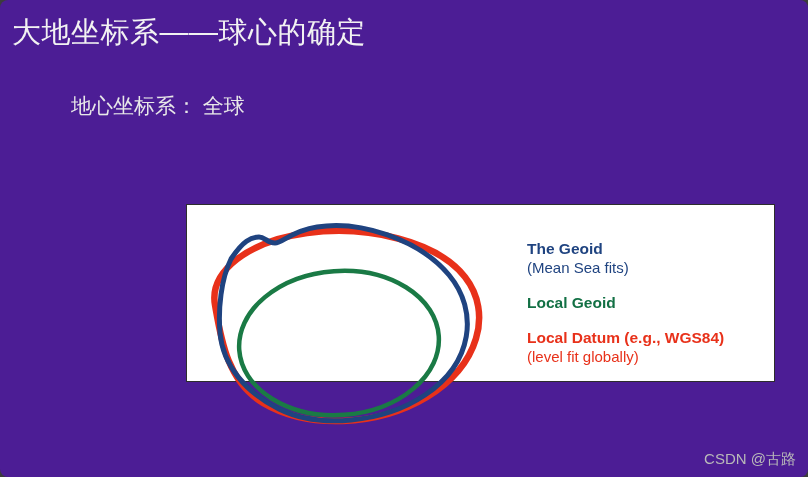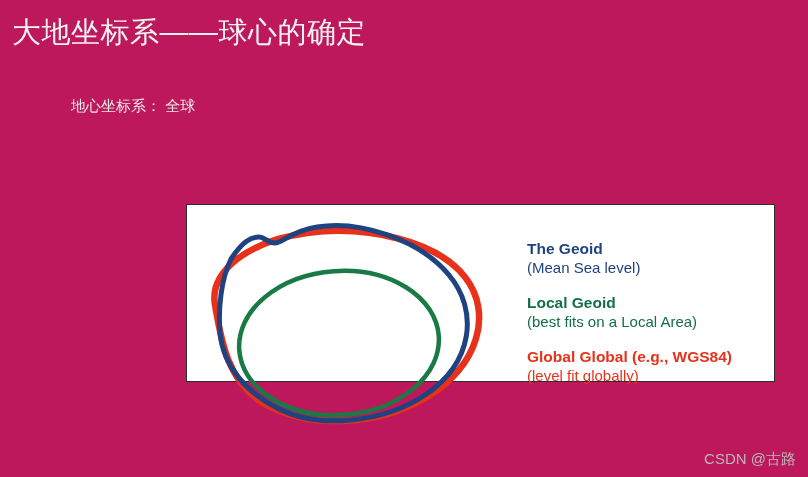--- a/index.html
+++ b/index.html
@@ -12,38 +12,39 @@
     background: #3c3c3c;
     font-family: "Liberation Sans", "DejaVu Sans", sans-serif;
     overflow: hidden;
     position: relative;
   }
   #slide {
     position: absolute;
     left: 0; top: 0;
     width: 808px;
     height: 477px;
-    background: #be185d;
+    background: #4c1d95;
+    border-radius: 8px;
   }
   #slide-title {
     position: absolute;
     left: 12px;
     top: 13px;
     font-size: 29px;
     line-height: 38px;
     color: #f2f2f2;
     letter-spacing: 0.5px;
     white-space: nowrap;
   }
   #bullet-block {
     position: absolute;
     left: 71px;
     top: 95px;
     color: #e8e8e8;
-    font-size: 15px;
+    font-size: 21px;
     line-height: 22px;
     white-space: nowrap;
   }
   .bullet-line { display: block; }
 
   #figure-panel {
     position: absolute;
     left: 187px;
     top: 205px;
     width: 587px;
@@ -120,30 +121,29 @@
                C 58 187, 36 160, 33 128
                C 31 104, 34 74, 44 54 Z" fill="none" stroke="#1f4380" stroke-width="5" stroke-linejoin="round"></path>
 
       <ellipse cx="152" cy="138" rx="100" ry="72" transform="rotate(-4 152 138)" fill="none" stroke="#1a7a45" stroke-width="4.5"></ellipse>
     </svg>
 
     <div id="legend">
 
       <div class="legend-entry">
         <span class="legend-title" style="color:#1f4380">The Geoid</span>
-        <span class="legend-sub" style="color:#1f4380">(Mean Sea level)</span>
+        <span class="legend-sub" style="color:#1f4380">(Mean Sea fits)</span>
       </div>
 
       <div class="legend-entry">
         <span class="legend-title" style="color:#127044">Local Geoid</span>
-        <span class="legend-sub" style="color:#127044">(best fits on a Local Area)</span>
       </div>
 
       <div class="legend-entry">
-        <span class="legend-title" style="color:#e8311a">Global Global (e.g., WGS84)</span>
+        <span class="legend-title" style="color:#e8311a">Local Datum (e.g., WGS84)</span>
         <span class="legend-sub" style="color:#e8311a">(level fit globally)</span>
       </div>
 
     </div>
   </div>
 
   <div id="watermark">CSDN @古路</div>
 
 </div>
 

